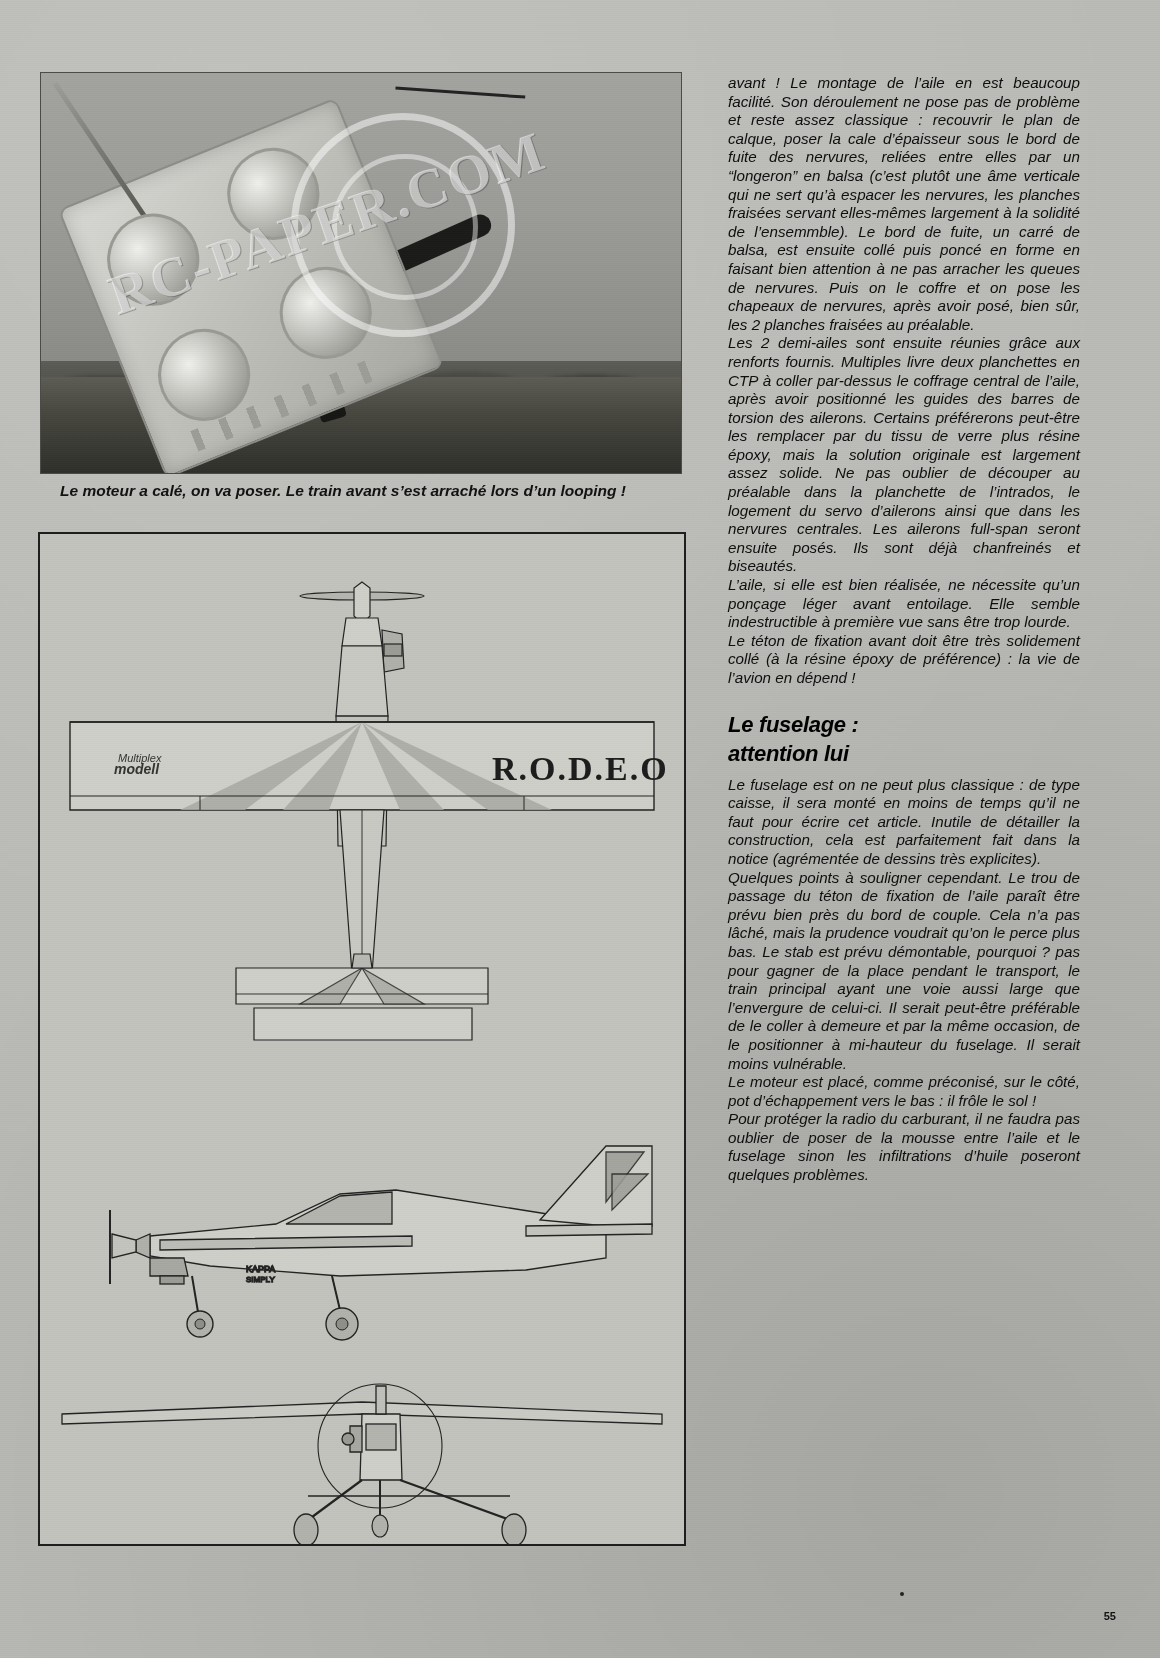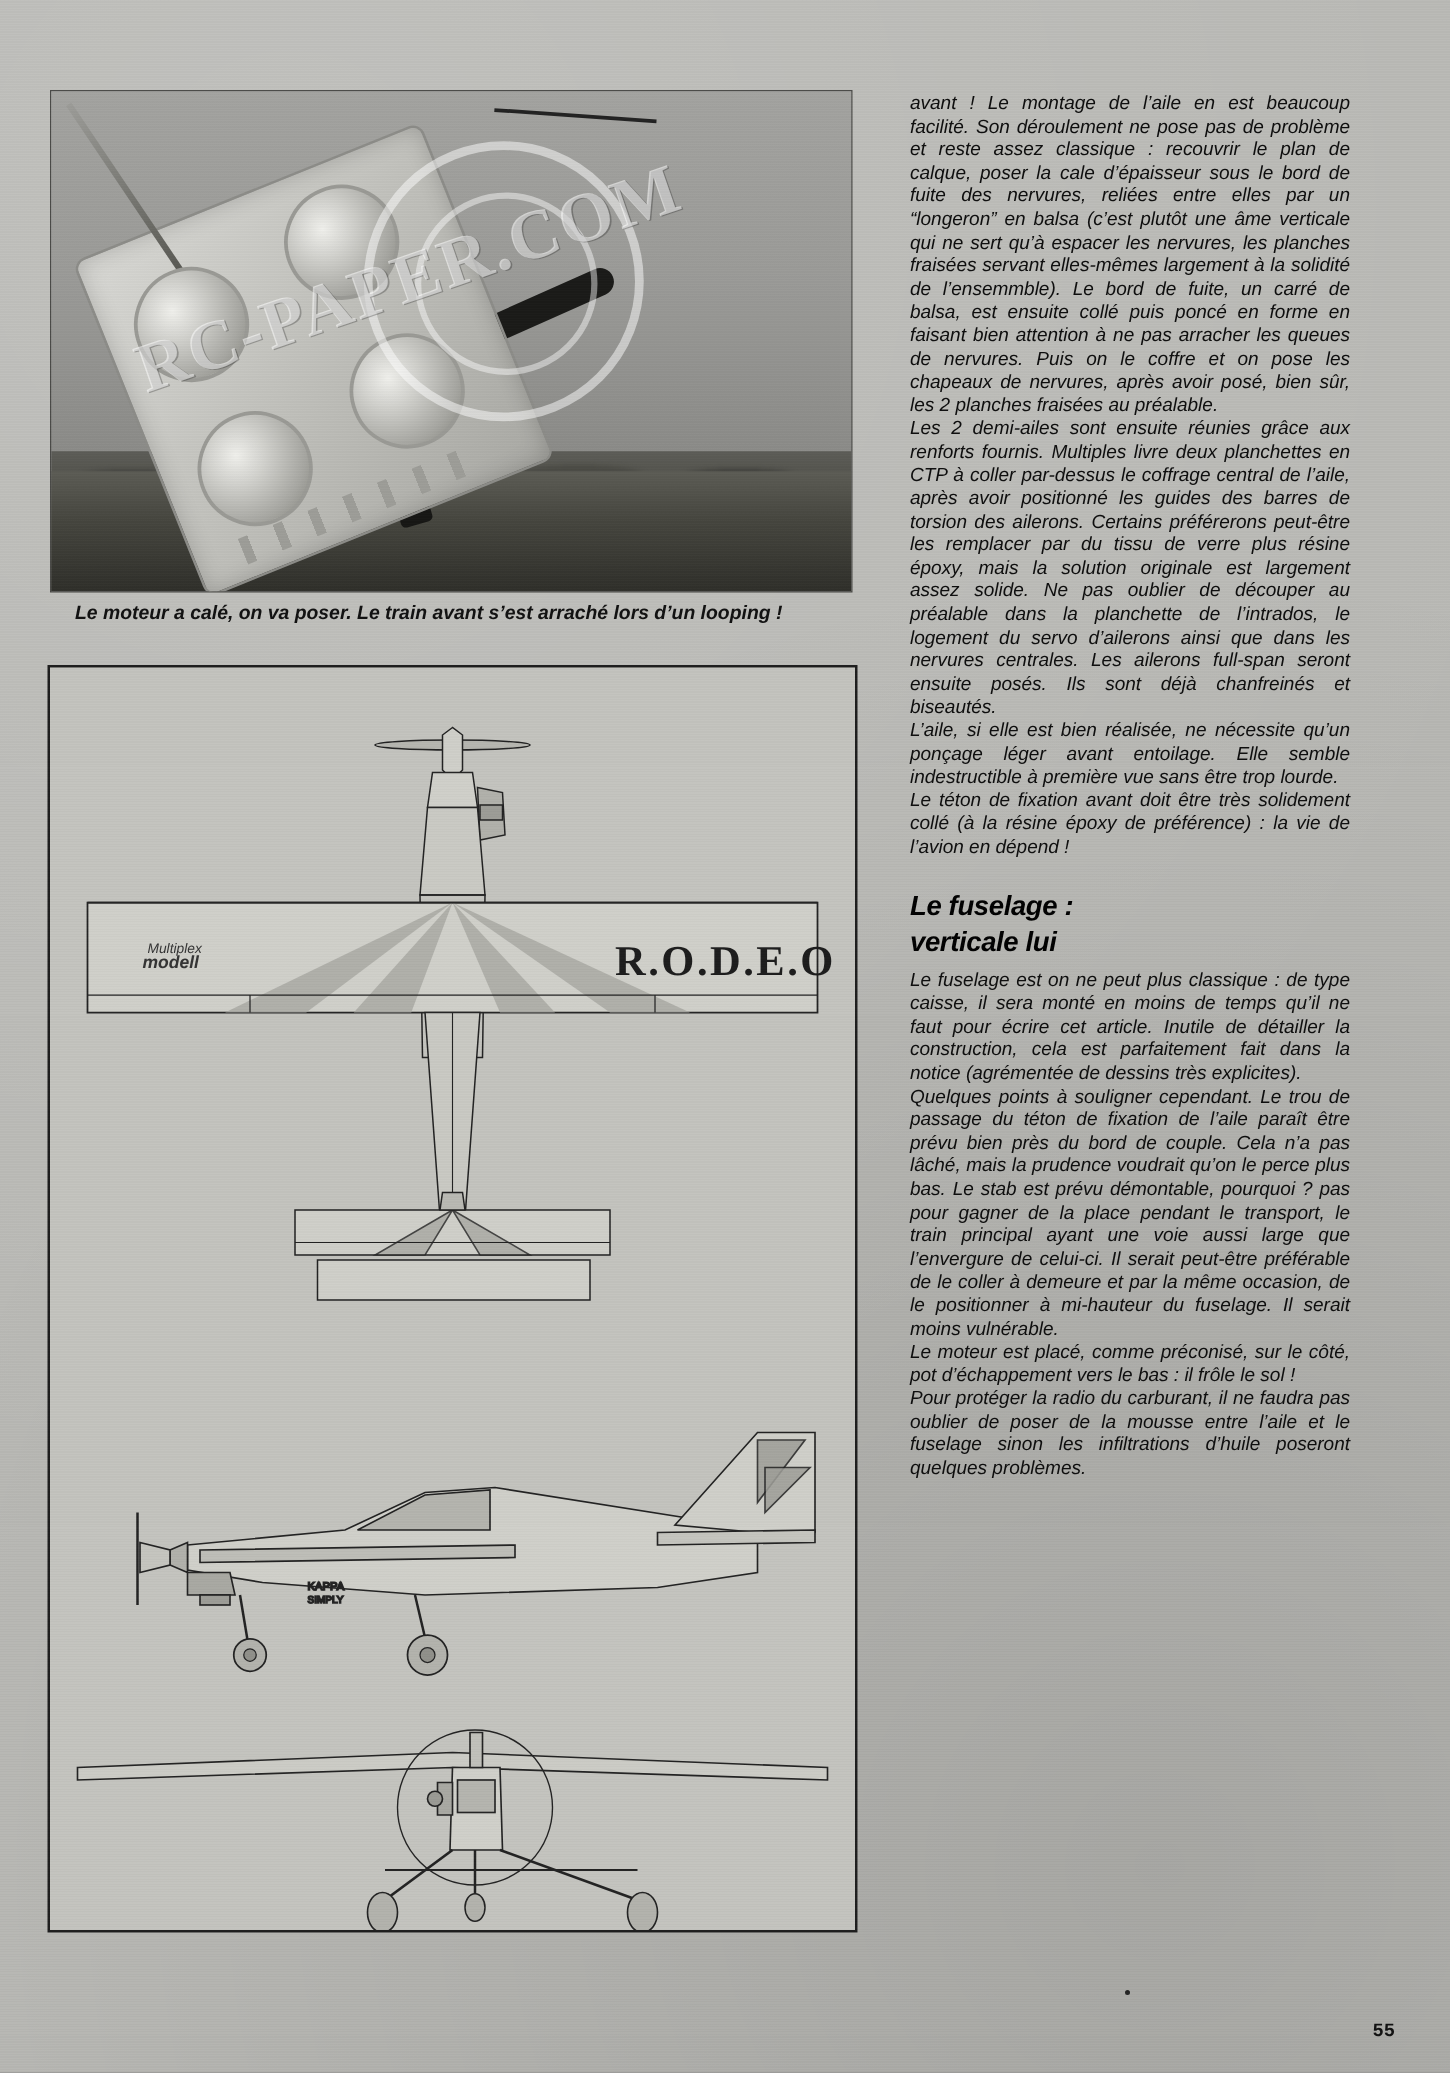--- a/index.html
+++ b/index.html
@@ -187,25 +187,25 @@
     font-style: italic;
     font-weight: bold;
     font-size: 22px;
     line-height: 29px;
     margin: 22px 0 8px 0;
     color: #000;
     letter-spacing: -0.3px;
   }
   .pageno {
     position:absolute;
-    right: 44px; bottom: 24px;
-    font-size: 15px;
+    right: 44px; bottom: 36px;
+    font-size: 11px;
     font-weight: bold;
     color:#111;
-    font-family: Liberation Mono, monospace;
+    font-family: Liberation Sans, sans-serif;
   }
   .dot-mark {
     position:absolute;
     left: 900px; bottom: 62px;
     width: 4px; height:4px; background:#222; border-radius:50%;
   }
 </style>
 </head>
 <body>
 
@@ -353,21 +353,21 @@
   </div>
 
   <div class="col">
     <p>avant ! Le montage de l’aile en est beaucoup facilité. Son déroulement ne pose pas de problème et reste assez classique : recouvrir le plan de calque, poser la cale d’épaisseur sous le bord de fuite des nervures, reliées entre elles par un “longeron” en balsa (c’est plutôt une âme verticale qui ne sert qu’à espacer les nervures, les planches fraisées servant elles-mêmes largement à la solidité de l’ensemmble). Le bord de fuite, un carré de balsa, est ensuite collé puis poncé en forme en faisant bien attention à ne pas arracher les queues de nervures. Puis on le coffre et on pose les chapeaux de nervures, après avoir posé, bien sûr, les 2 planches fraisées au préalable.</p>
     <p>Les 2 demi-ailes sont ensuite réunies grâce aux renforts fournis. Multiples livre deux planchettes en CTP à coller par-dessus le coffrage central de l’aile, après avoir positionné les guides des barres de torsion des ailerons. Certains préférerons peut-être les remplacer par du tissu de verre plus résine époxy, mais la solution originale est largement assez solide. Ne pas oublier de découper au préalable dans la planchette de l’intrados, le logement du servo d’ailerons ainsi que dans les nervures centrales. Les ailerons full-span seront ensuite posés. Ils sont déjà chanfreinés et biseautés.</p>
     <p>L’aile, si elle est bien réalisée, ne nécessite qu’un ponçage léger avant entoilage. Elle semble indestructible à première vue sans être trop lourde.</p>
     <p>Le téton de fixation avant doit être très solidement collé (à la résine époxy de préférence) : la vie de l’avion en dépend !</p>
 
     <h2 class="sub">
       <span>Le fuselage :</span><br>
-      <span>verticale lui</span>
+      <span>attention lui</span>
     </h2>
 
     <p>Le fuselage est on ne peut plus classique : de type caisse, il sera monté en moins de temps qu’il ne faut pour écrire cet article. Inutile de détailler la construction, cela est parfaitement fait dans la notice (agrémentée de dessins très explicites).</p>
     <p>Quelques points à souligner cependant. Le trou de passage du téton de fixation de l’aile paraît être prévu bien près du bord de couple. Cela n’a pas lâché, mais la prudence voudrait qu’on le perce plus bas. Le stab est prévu démontable, pourquoi ? pas pour gagner de la place pendant le transport, le train principal ayant une voie aussi large que l’envergure de celui-ci. Il serait peut-être préférable de le coller à demeure et par la même occasion, de le positionner à mi-hauteur du fuselage. Il serait moins vulnérable.</p>
     <p>Le moteur est placé, comme préconisé, sur le côté, pot d’échappement vers le bas : il frôle le sol !</p>
     <p>Pour protéger la radio du carburant, il ne faudra pas oublier de poser de la mousse entre l’aile et le fuselage sinon les infiltrations d’huile poseront quelques problèmes.</p>
   </div>
 
   <div class="dot-mark"></div>
   <div class="pageno">55</div>

